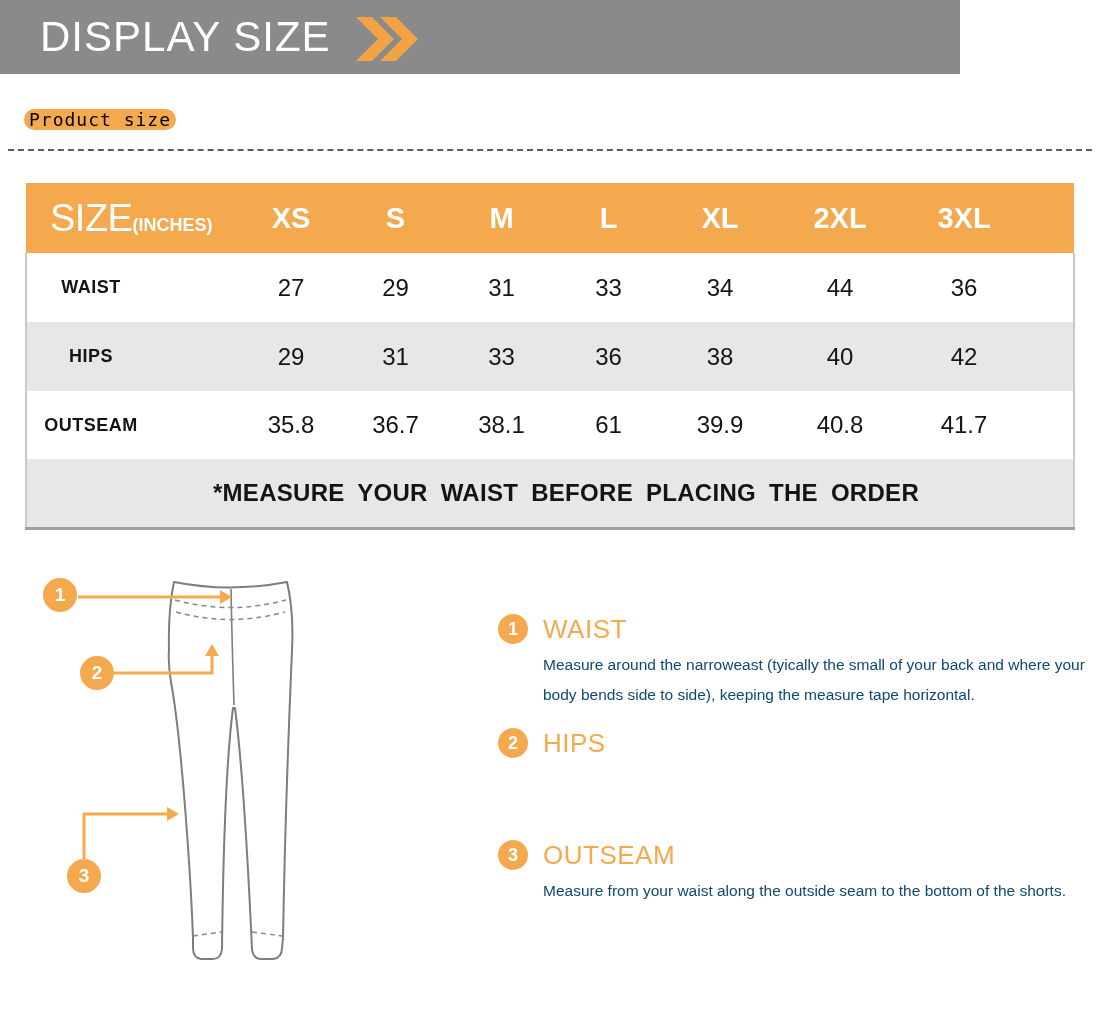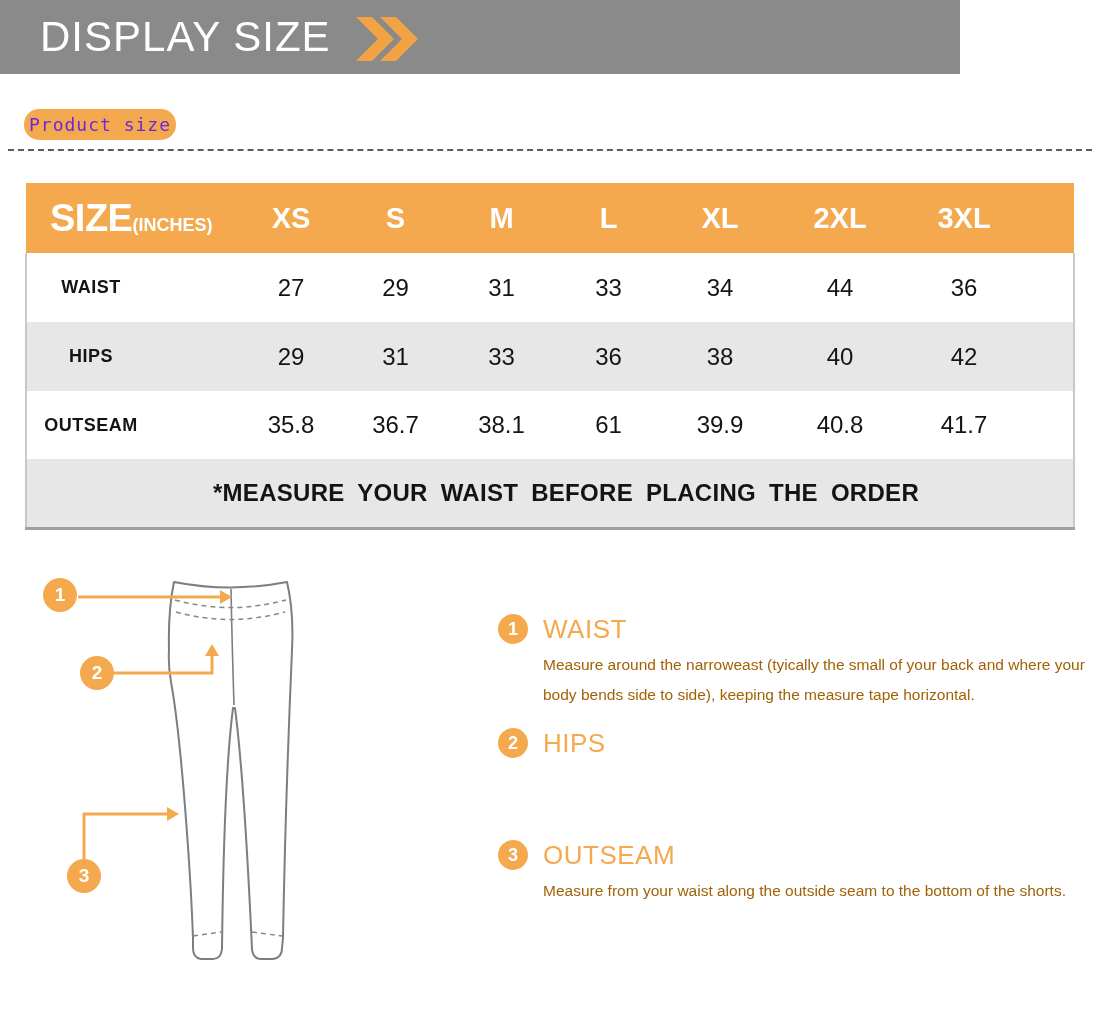--- a/index.html
+++ b/index.html
@@ -7,32 +7,32 @@
     position:relative;width:1100px;height:1035px;background:#fff;overflow:hidden;
     font-family:"Liberation Sans",sans-serif;color:#1a1a1a;
   }
   
   .topbar{position:absolute;left:0;top:0;width:960px;height:74px;background:#8A8A8A;
           display:flex;align-items:center;}
   .topbar-title{color:#fff;font-size:42px;font-weight:400;letter-spacing:1px;margin-left:40px;
                 font-family:"Liberation Sans",sans-serif;}
   .topbar-chevrons{margin-left:24px;margin-top:4px;}
   
-  .product-label{position:absolute;left:24px;top:109px;width:152px;height:31px;background:#F5A94E;
-                 color:#6d28d9;font-size:18px;letter-spacing:1px;display:flex;align-items:center;
+  .product-label{position:absolute;left:24px;top:109px;width:152px;height:21px;background:#F5A94E;
+                 color:#000000;font-size:18px;letter-spacing:1px;display:flex;align-items:center;
                  justify-content:center;font-family:"DejaVu Sans Mono","Liberation Mono",monospace;border-radius:15px;}
   .dashed-divider{position:absolute;left:8px;top:149px;width:1084px;border-top:2px dashed #5c5c5c;}
   
   table.size-table{position:absolute;left:25px;top:183px;width:1048px;border-collapse:collapse;
                    table-layout:fixed;}
   .size-table th,.size-table td{padding:0;margin:0;}
   .size-table thead tr{height:70px;}
   .size-table thead th{background:#F5A94E;color:#fff;font-weight:700;font-size:29px;text-align:center;}
   .size-table thead th.size-head{text-align:left;padding-left:24px;}
-  .size-head .sz{font-size:38px;font-weight:700;letter-spacing:-0.5px;}
+  .size-head .sz{font-size:38px;font-weight:400;letter-spacing:-0.5px;}
   .size-head .unit{font-size:18px;font-weight:700;letter-spacing:0;}
   .r-waist,.r-hips{height:69px;}
   .r-outseam{height:68px;}
   .r-note{height:69px;}
   .size-table tbody td{text-align:center;font-size:24px;color:#141414;}
   .size-table td.rowlabel{font-size:18px;font-weight:700;letter-spacing:0.5px;padding-right:84px;}
   .r-hips td{background:#E7E7E7;}
   .size-table td.first{border-left:2px solid #C9C9C9;}
   .size-table td.spacer{border-right:2px solid #C9C9C9;}
   .r-note td{background:#E7E7E7;border-left:2px solid #C9C9C9;border-right:2px solid #C9C9C9;
@@ -48,21 +48,21 @@
   .callout.c3{left:67px;top:859px;}
   
   .legend-item{position:absolute;left:498px;padding-left:45px;width:560px;}
   .legend-item.i1{top:612px;}
   .legend-item.i2{top:726px;}
   .legend-item.i3{top:838px;}
   .legend-circle{position:absolute;left:0;top:2px;width:30px;height:30px;border-radius:50%;
                  background:#F5A94E;color:#fff;font-size:18px;font-weight:700;
                  display:flex;align-items:center;justify-content:center;}
   .legend-title{font-size:26px;color:#F5A94E;letter-spacing:0.5px;line-height:34px;}
-  .legend-desc{margin-top:4px;font-size:15.5px;line-height:30px;color:#a16207;width:548px;}
+  .legend-desc{margin-top:4px;font-size:15.5px;line-height:30px;color:#0c4a6e;width:548px;}
 </style>
 </head>
 <body>
 
 <div class="page">
 
   <div class="topbar">
     <div class="topbar-title">DISPLAY SIZE</div>
     <svg class="topbar-chevrons" width="66" height="46" viewBox="0 0 66 46">
       <polygon points="1,1 17,1 39,23 17,45 1,45 23,23" fill="#F2A444"></polygon>

